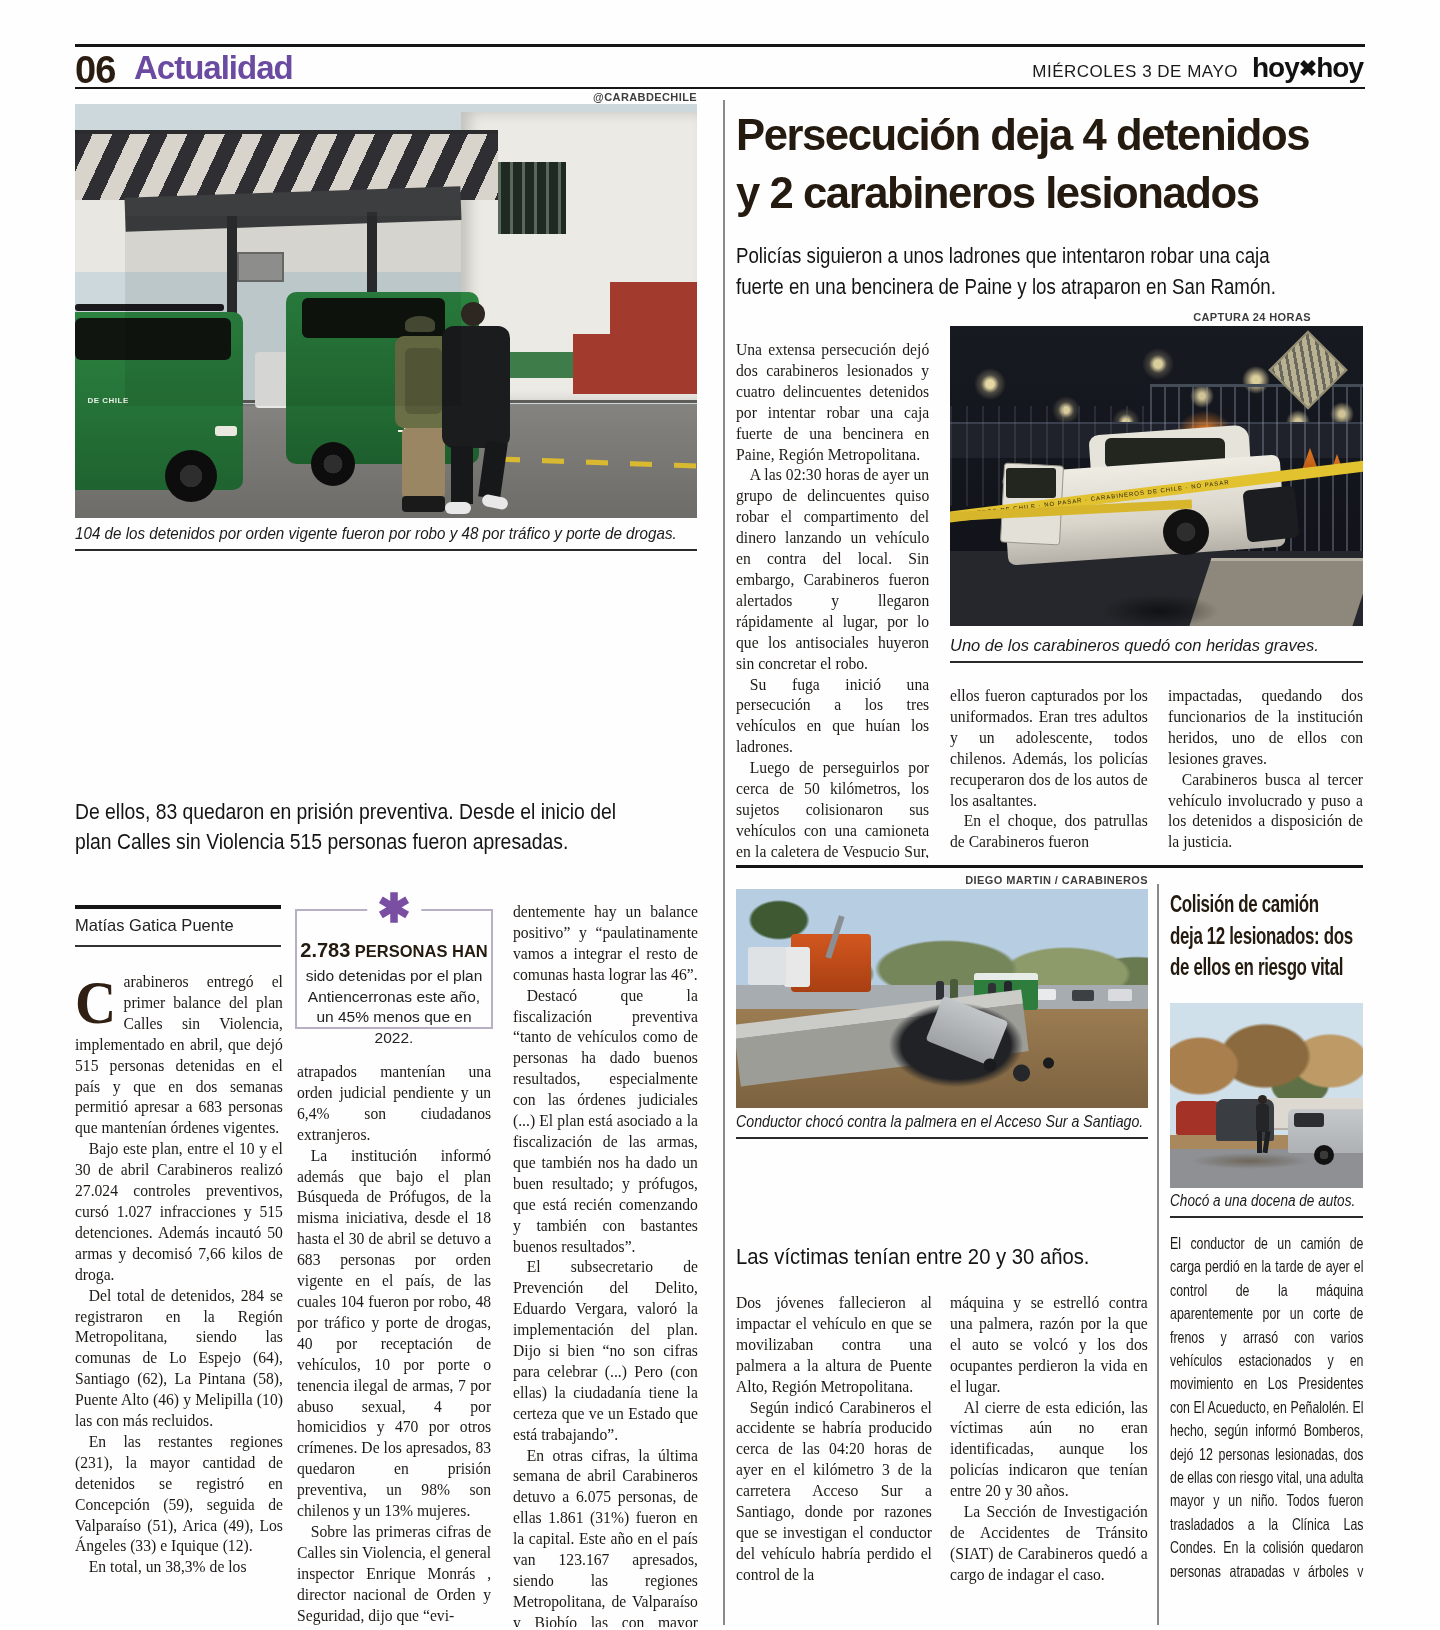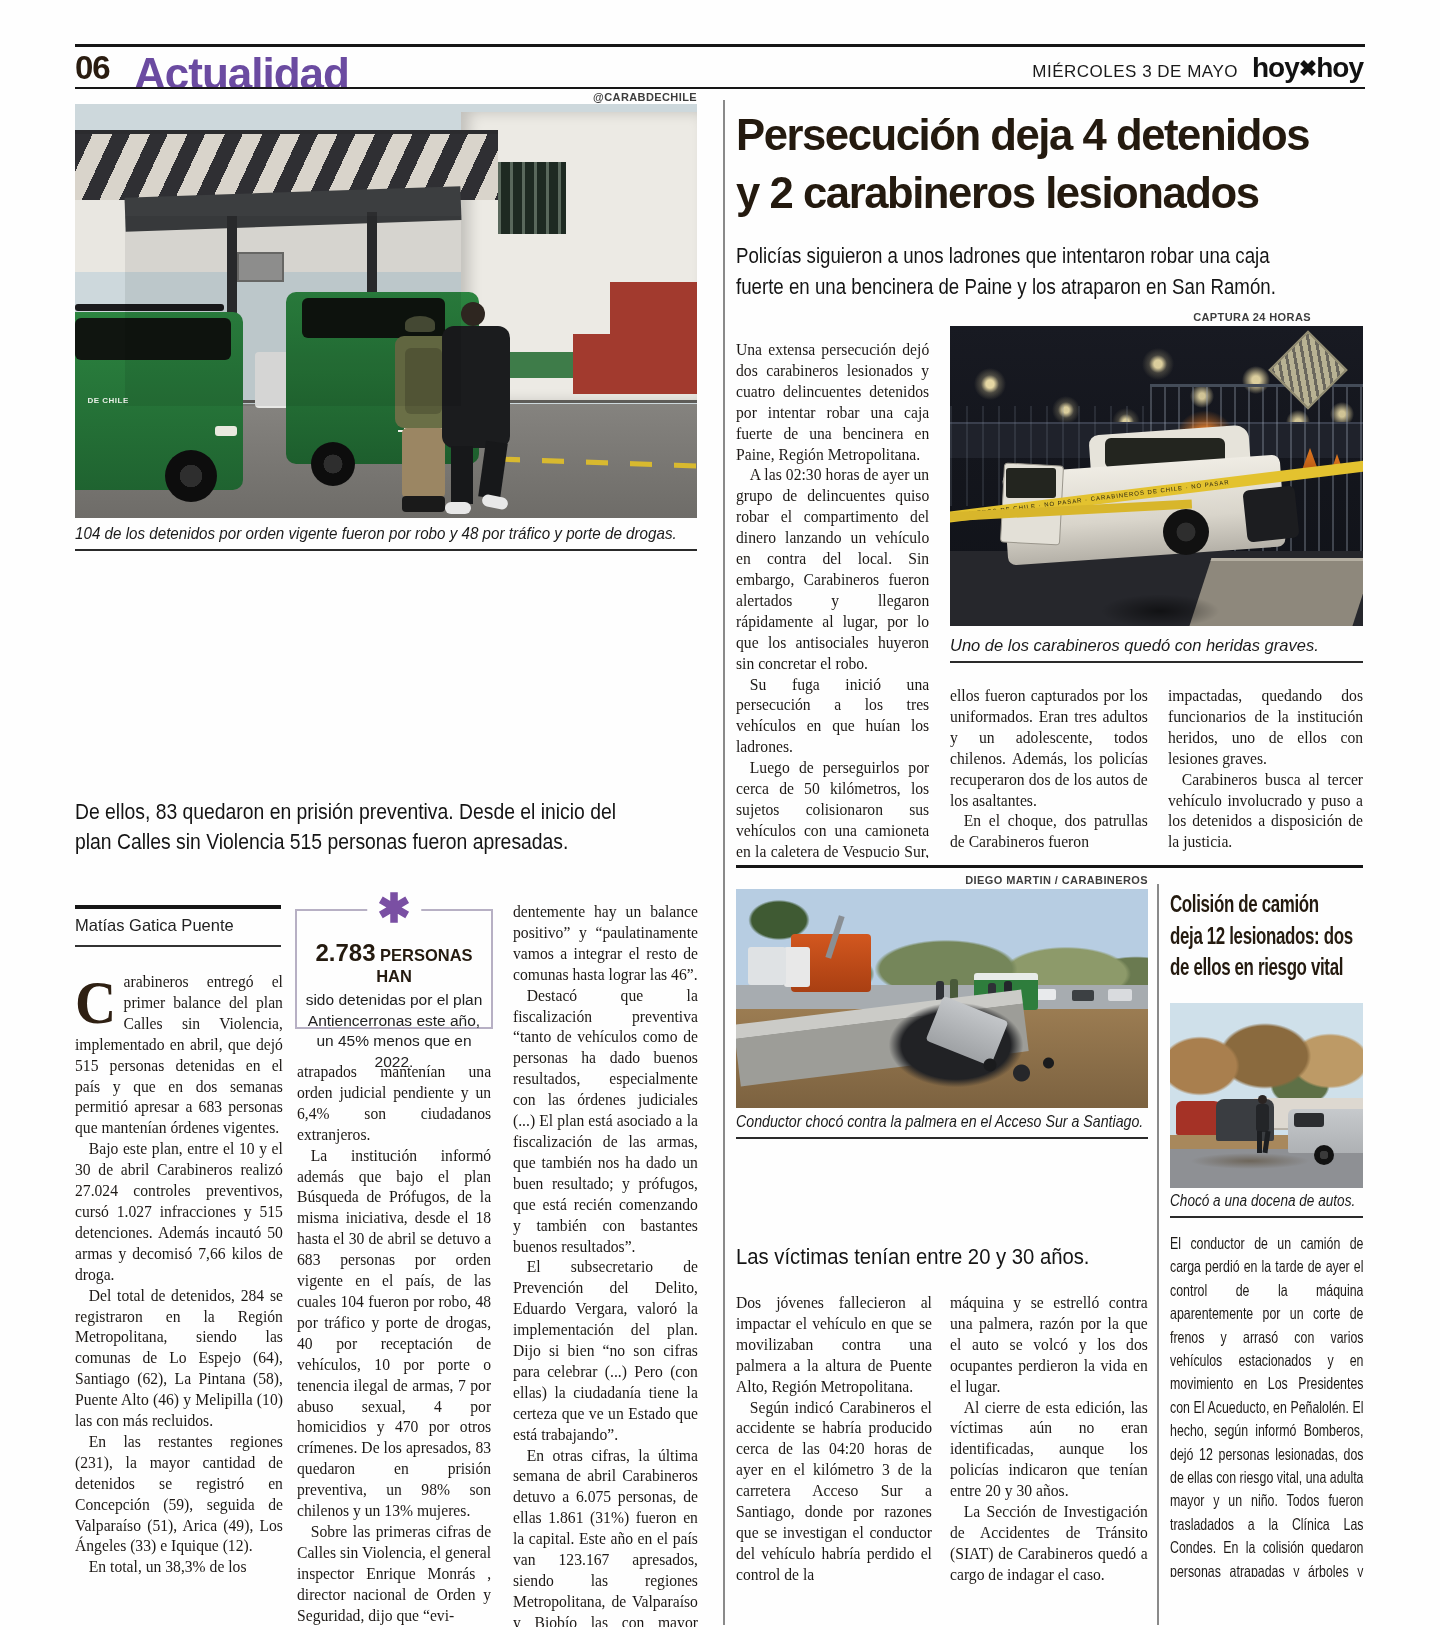--- a/index.html
+++ b/index.html
@@ -2,22 +2,22 @@
 <html><head>
 <meta charset="utf-8">
 <style>
   html,body{margin:0;padding:0;background:#e9e9e9;}
   .page{position:relative;width:1440px;height:1630px;background:#fefefe;margin:0 auto;overflow:hidden;
         font-family:"Liberation Sans",sans-serif;color:#1d1916;}
   .abs{position:absolute;}
   .rule{background:#161616;}
   .grayline{background:#8a8a8a;}
   
-  .pagenum{font-weight:bold;font-size:33px;letter-spacing:-1px;color:#2a1c10;}
-  .section{font-weight:bold;font-size:44px;letter-spacing:-1px;color:#6b4ba1;}
+  .pagenum{font-weight:bold;font-size:38px;letter-spacing:-1px;color:#2a1c10;}
+  .section{font-weight:bold;font-size:33px;letter-spacing:-1px;color:#6b4ba1;}
   .dateline{font-size:17px;letter-spacing:.5px;color:#1a1a1a;}
   .logo{font-weight:bold;font-size:28px;letter-spacing:-1px;color:#111;}
   .logo .x{font-size:22px;position:relative;top:-1px;}
   
   .credit{font-size:11px;font-weight:bold;letter-spacing:.4px;color:#3d3d3d;text-align:right;}
   .cap{font-style:italic;font-size:16.5px;color:#1b1b1b;white-space:nowrap;transform-origin:0 0;}
   .caprule{background:#2a2a2a;}
   
   .hl{font-weight:bold;color:#241a0f;white-space:pre-line;transform-origin:0 0;}
   .sub{color:#141414;white-space:pre-line;transform-origin:0 0;}
@@ -26,21 +26,21 @@
        transform:scaleX(.92);transform-origin:0 0;overflow:hidden;}
   .col p{margin:0;}
   .col p.ind{text-indent:15px;}
   .dropcap{float:left;font-family:"Liberation Serif",serif;font-weight:bold;font-size:62px;line-height:50px;
            color:#2f2013;padding:5px 8px 0 0;}
   .byline{font-size:16.5px;color:#222;}
   
   .callout{border:2px solid #b7b0c4;text-align:center;}
   .ast{position:absolute;left:50%;top:-24px;transform:translateX(-50%);background:#fefefe;padding:0 10px;
        color:#7a4fa3;font-size:40px;line-height:42px;font-weight:bold;}
-  .cfig{font-size:24px;font-weight:bold;color:#241a0f;}
+  .cfig{font-size:20px;font-weight:bold;color:#241a0f;}
   .clab{font-size:16.5px;font-weight:bold;color:#241a0f;}
   .ctext{font-size:15.5px;line-height:20.5px;color:#222;margin:4px auto 0;width:178px;}
   .sansbody{font-size:16.5px;line-height:23.4px;text-align:justify;transform:scaleX(.75);transform-origin:0 0;overflow:hidden;}
   .sansbody p{margin:0;}
   
   .ph{overflow:hidden;}
   .ph *{position:absolute;}
   .tapetext{font-size:6px;color:#2a2410;letter-spacing:1px;white-space:nowrap;overflow:hidden;}
 </style>
 </head>

